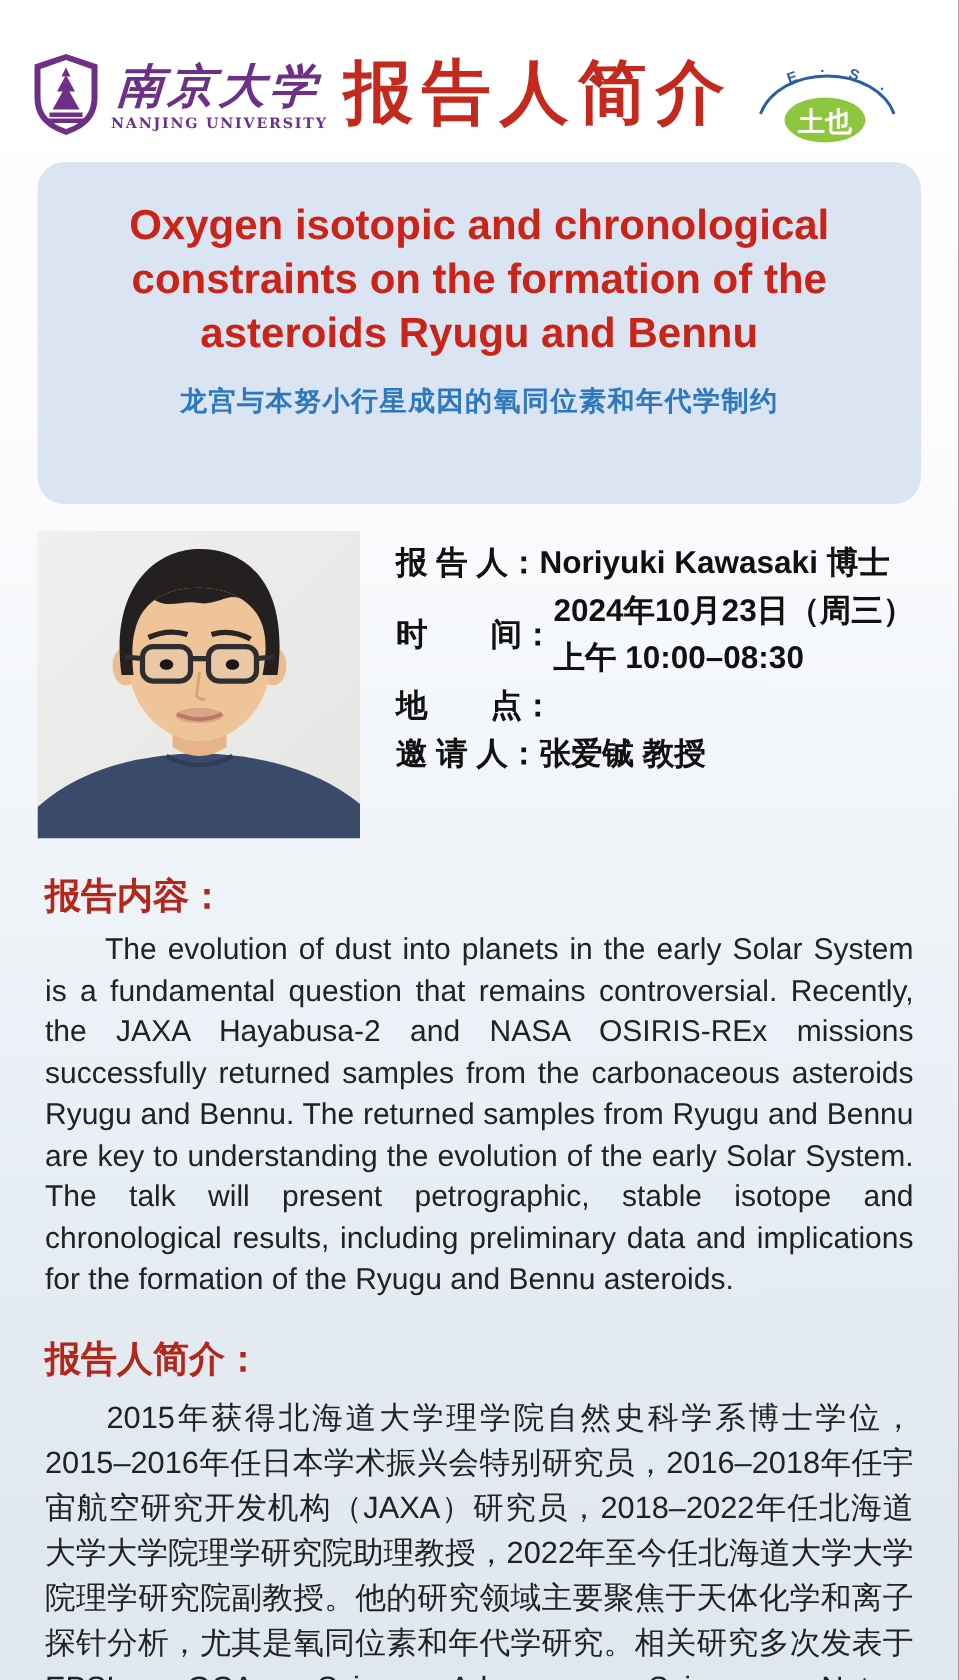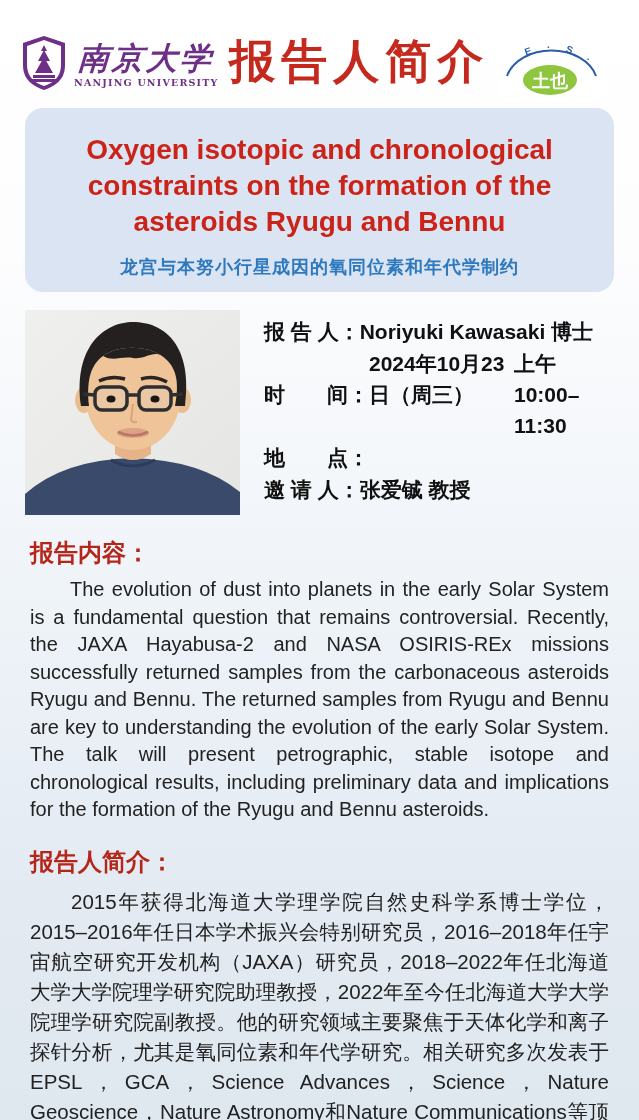--- a/index.html
+++ b/index.html
@@ -17,31 +17,31 @@
   .nju-cn { font-family:"DejaVu Serif","Liberation Serif",serif; font-weight:bold;
     font-size:31px; letter-spacing:3px; color:#6e2f86; line-height:1.05;
     font-style:italic; transform:skewX(-3deg); }
   .nju-en { font-family:"DejaVu Serif","Liberation Serif",serif; font-weight:bold;
     font-size:9.5px; letter-spacing:1.2px; color:#6e2f86; margin-top:2px; }
   .report-title { font-family:"DejaVu Serif","Liberation Serif",serif; font-weight:bold;
     font-size:46px; letter-spacing:6px; color:#c5281c; padding-bottom:6px; }
   .ese-logo { width:103px; height:70px; background:#ffffff; display:flex;
     align-items:center; justify-content:center; }
   
-  .title-box { margin:4px 25px 0; height:184px; background:#dbe4f2; border-radius:18px;
+  .title-box { margin:4px 25px 0; height:228px; background:#dbe4f2; border-radius:18px;
     text-align:center; padding:24px 26px 0; }
   .title-en { color:#cb2317; font-weight:bold; font-size:28px; line-height:36px; }
   .title-cn { color:#2e79be; font-weight:bold; font-size:18px; letter-spacing:1px; margin-top:15px; }
   
   .speaker-row { margin:18px 25px 0 25px; display:flex; gap:24px; }
   .photo { width:215px; height:205px; flex:0 0 auto; }
   .info { flex:1; padding-top:6px; font-weight:bold; color:#111; }
   .info-row { display:flex; align-items:center; font-size:21px; line-height:31px; margin-bottom:1px; }
   .info-label { flex:0 0 92px; white-space:pre; }
-  .info-lines { display:flex; flex-direction:row; }
+  .info-lines { display:flex; flex-direction:column; }
   
   .section-heading { margin:22px 30px 0; font-size:24px; font-weight:bold; color:#b4261a; }
   .para-en { margin:7px 30px 0; font-size:20px; line-height:27.5px; color:#222;
     text-align:justify; text-indent:2em; }
   .para-cn { margin:9px 30px 0; font-size:20.5px; line-height:30px; color:#222;
     text-align:justify; text-indent:2em; }
 </style>
 </head>
 <body>
 
@@ -132,21 +132,21 @@
       <div class="info-row">
         <span class="info-label">报 告 人：</span>
         <span class="info-lines">
           <span>Noriyuki Kawasaki 博士</span>
         </span>
       </div>
       <div class="info-row">
         <span class="info-label">时　　间：</span>
         <span class="info-lines">
           <span>2024年10月23日（周三）</span>
-          <span>上午 10:00–11:30</span>
+          <span>上午 10:00–08:30</span>
         </span>
       </div>
       <div class="info-row">
         <span class="info-label">地　　点：</span>
       </div>
       <div class="info-row">
         <span class="info-label">邀 请 人：</span>
         <span class="info-lines">
           <span>张爱铖 教授</span>
         </span>

